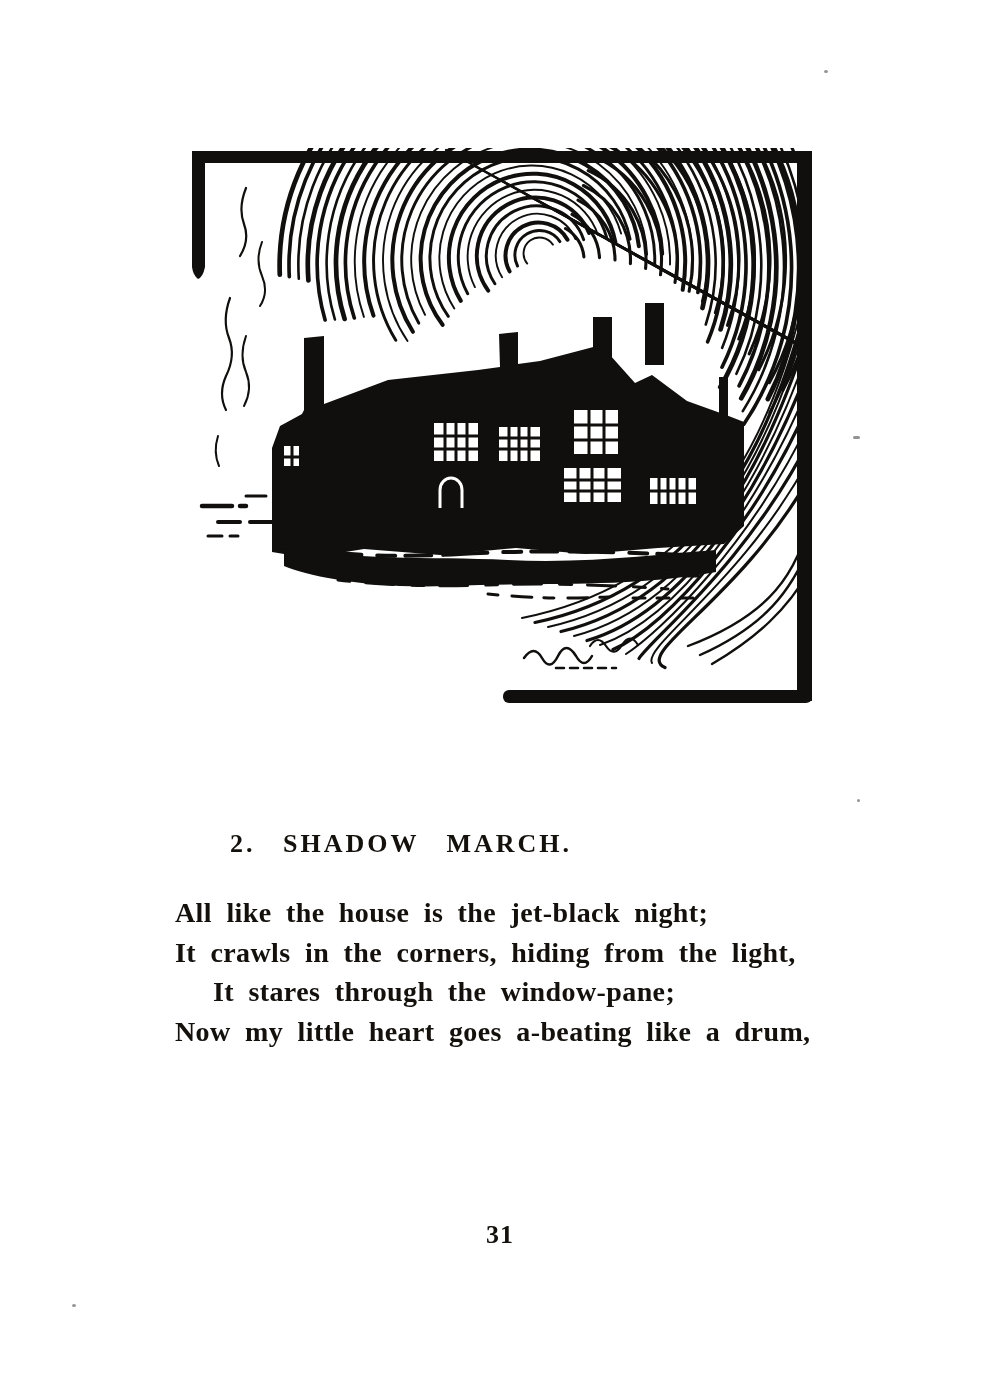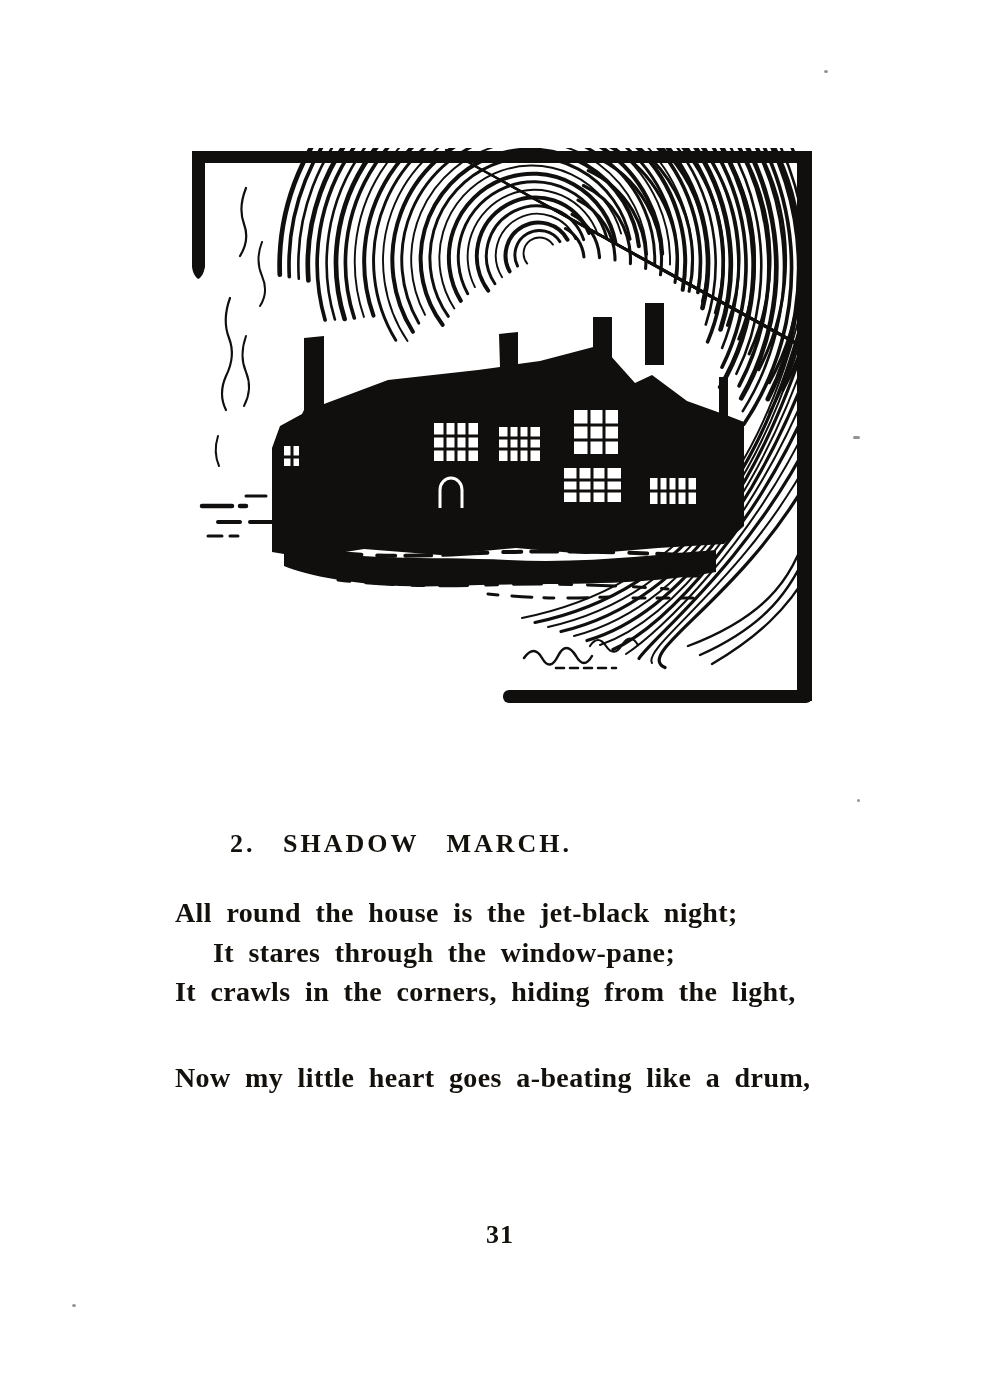--- a/index.html
+++ b/index.html
@@ -11,21 +11,21 @@
   .illustration{position:absolute;left:188px;top:146px;width:626px;height:566px;color:#100f0d;}
   .poem-title{
     position:absolute;left:230px;top:829px;width:650px;
     font-size:26px;font-weight:bold;letter-spacing:3px;word-spacing:18px;white-space:nowrap;
   }
   .poem-body{
     position:absolute;left:175px;top:893px;width:720px;
     font-size:28px;font-weight:bold;line-height:39.5px;
     word-spacing:7px;letter-spacing:0.4px;
   }
-  .stanza + .stanza{margin-top:46px;}
+  .stanza + .stanza{}
   .poem-line{white-space:nowrap;}
   .poem-line.indented{padding-left:38px;}
   .page-number{
     position:absolute;left:0;top:1220px;width:100%;text-align:center;
     font-size:26px;font-weight:bold;letter-spacing:1px;
   }
   .artifact{position:absolute;background:#3a3a3a;border-radius:50%;opacity:.55;}
   .a1{left:824px;top:70px;width:4px;height:3px;}
   .a2{left:853px;top:436px;width:7px;height:3px;border-radius:2px;}
   .a3{left:857px;top:799px;width:3px;height:3px;}
@@ -196,23 +196,23 @@
       <rect x="4" y="5" width="618" height="12"></rect>
       <path d="M4,5 h13 v116 q-2,10 -7,12 q-5,-4 -6,-12 Z"></path>
       <rect x="609" y="5" width="15" height="550"></rect>
       <rect x="315" y="544" width="309" height="13" rx="6"></rect>
     </g>
   </svg>
 
   <div class="poem-title">2. SHADOW MARCH.</div>
   <div class="poem-body">
       <div class="stanza">
-        <div class="poem-line">All round the house is the jet-black night;</div>
+        <div class="poem-line">All like the house is the jet-black night;</div>
+        <div class="poem-line">It crawls in the corners, hiding from the light,</div>
         <div class="poem-line indented">It stares through the window-pane;</div>
-        <div class="poem-line">It crawls in the corners, hiding from the light,</div>
       </div>
       <div class="stanza">
         <div class="poem-line">Now my little heart goes a-beating like a drum,</div>
       </div>
     </div>
 
   <div class="page-number">31</div>
 
   <div class="artifact a1"></div>
   <div class="artifact a2"></div>

